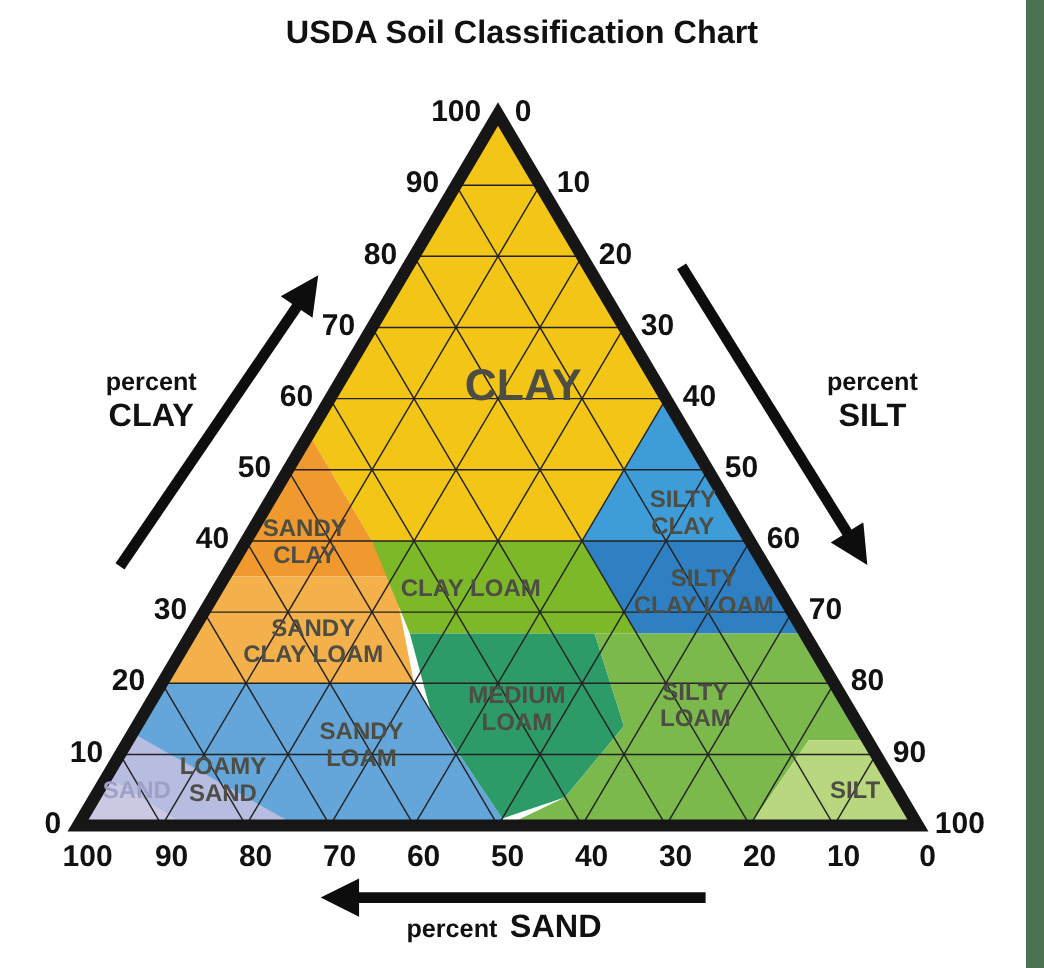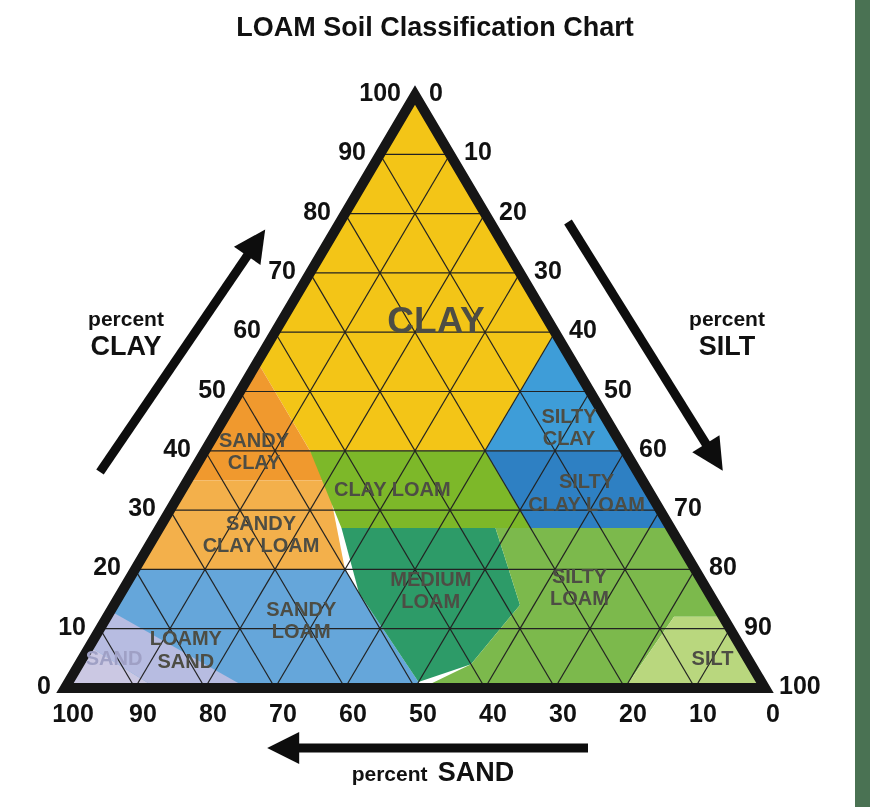--- a/index.html
+++ b/index.html
@@ -3,32 +3,32 @@
 <meta charset="utf-8">
 <style>
   html,body{margin:0;padding:0;background:#fff;}
   body{font-family:"Liberation Sans",sans-serif;}
   #stage{position:relative;width:870px;height:807px;background:#fff;overflow:hidden;}
   #chart-title{position:absolute;left:0;top:12px;width:870px;text-align:center;
     font-size:27px;font-weight:700;color:#111;letter-spacing:0px;}
   .axis-title{position:absolute;text-align:center;color:#111;line-height:1.15;}
   .axis-title .small{font-size:21px;font-weight:700;display:block;}
   .axis-title .big{font-size:27px;font-weight:700;display:block;}
-  #sand-axis-title{position:absolute;left:283px;top:757px;width:300px;text-align:center;color:#111;}
+  #sand-axis-title{position:absolute;left:270px;top:757px;width:300px;text-align:center;color:#111;}
   #sand-axis-title .small{font-size:21px;font-weight:700;}
   #sand-axis-title .big{font-size:27px;font-weight:700;}
   #side-strip{position:absolute;left:855px;top:0;width:15px;height:807px;}
   svg{position:absolute;left:0;top:0;font-family:"Liberation Sans",sans-serif;}
   svg text{font-weight:700;}
 </style>
 </head>
 <body>
 
 <div id="stage">
-  <div id="chart-title">LOAM Soil Classification Chart</div>
+  <div id="chart-title">USDA Soil Classification Chart</div>
 
   <div id="chart-host">
       <svg width="870" height="807" viewBox="0 0 870 807">
         <defs>
           <marker id="ah" viewBox="0 0 10 10" refX="6" refY="5" markerWidth="36" markerHeight="32" markerUnits="userSpaceOnUse" orient="auto">
             <path d="M0,0 L10,5 L0,10 z" fill="#0D0D0D"></path>
           </marker>
         </defs>
         <polygon points="415,95 257.5,361.9 310,450.8 485,450.8 555,332.2" fill="#F3C517"></polygon>
         <polygon points="257.5,361.9 327.5,480.5 187.5,480.5" fill="#F0992E"></polygon>

